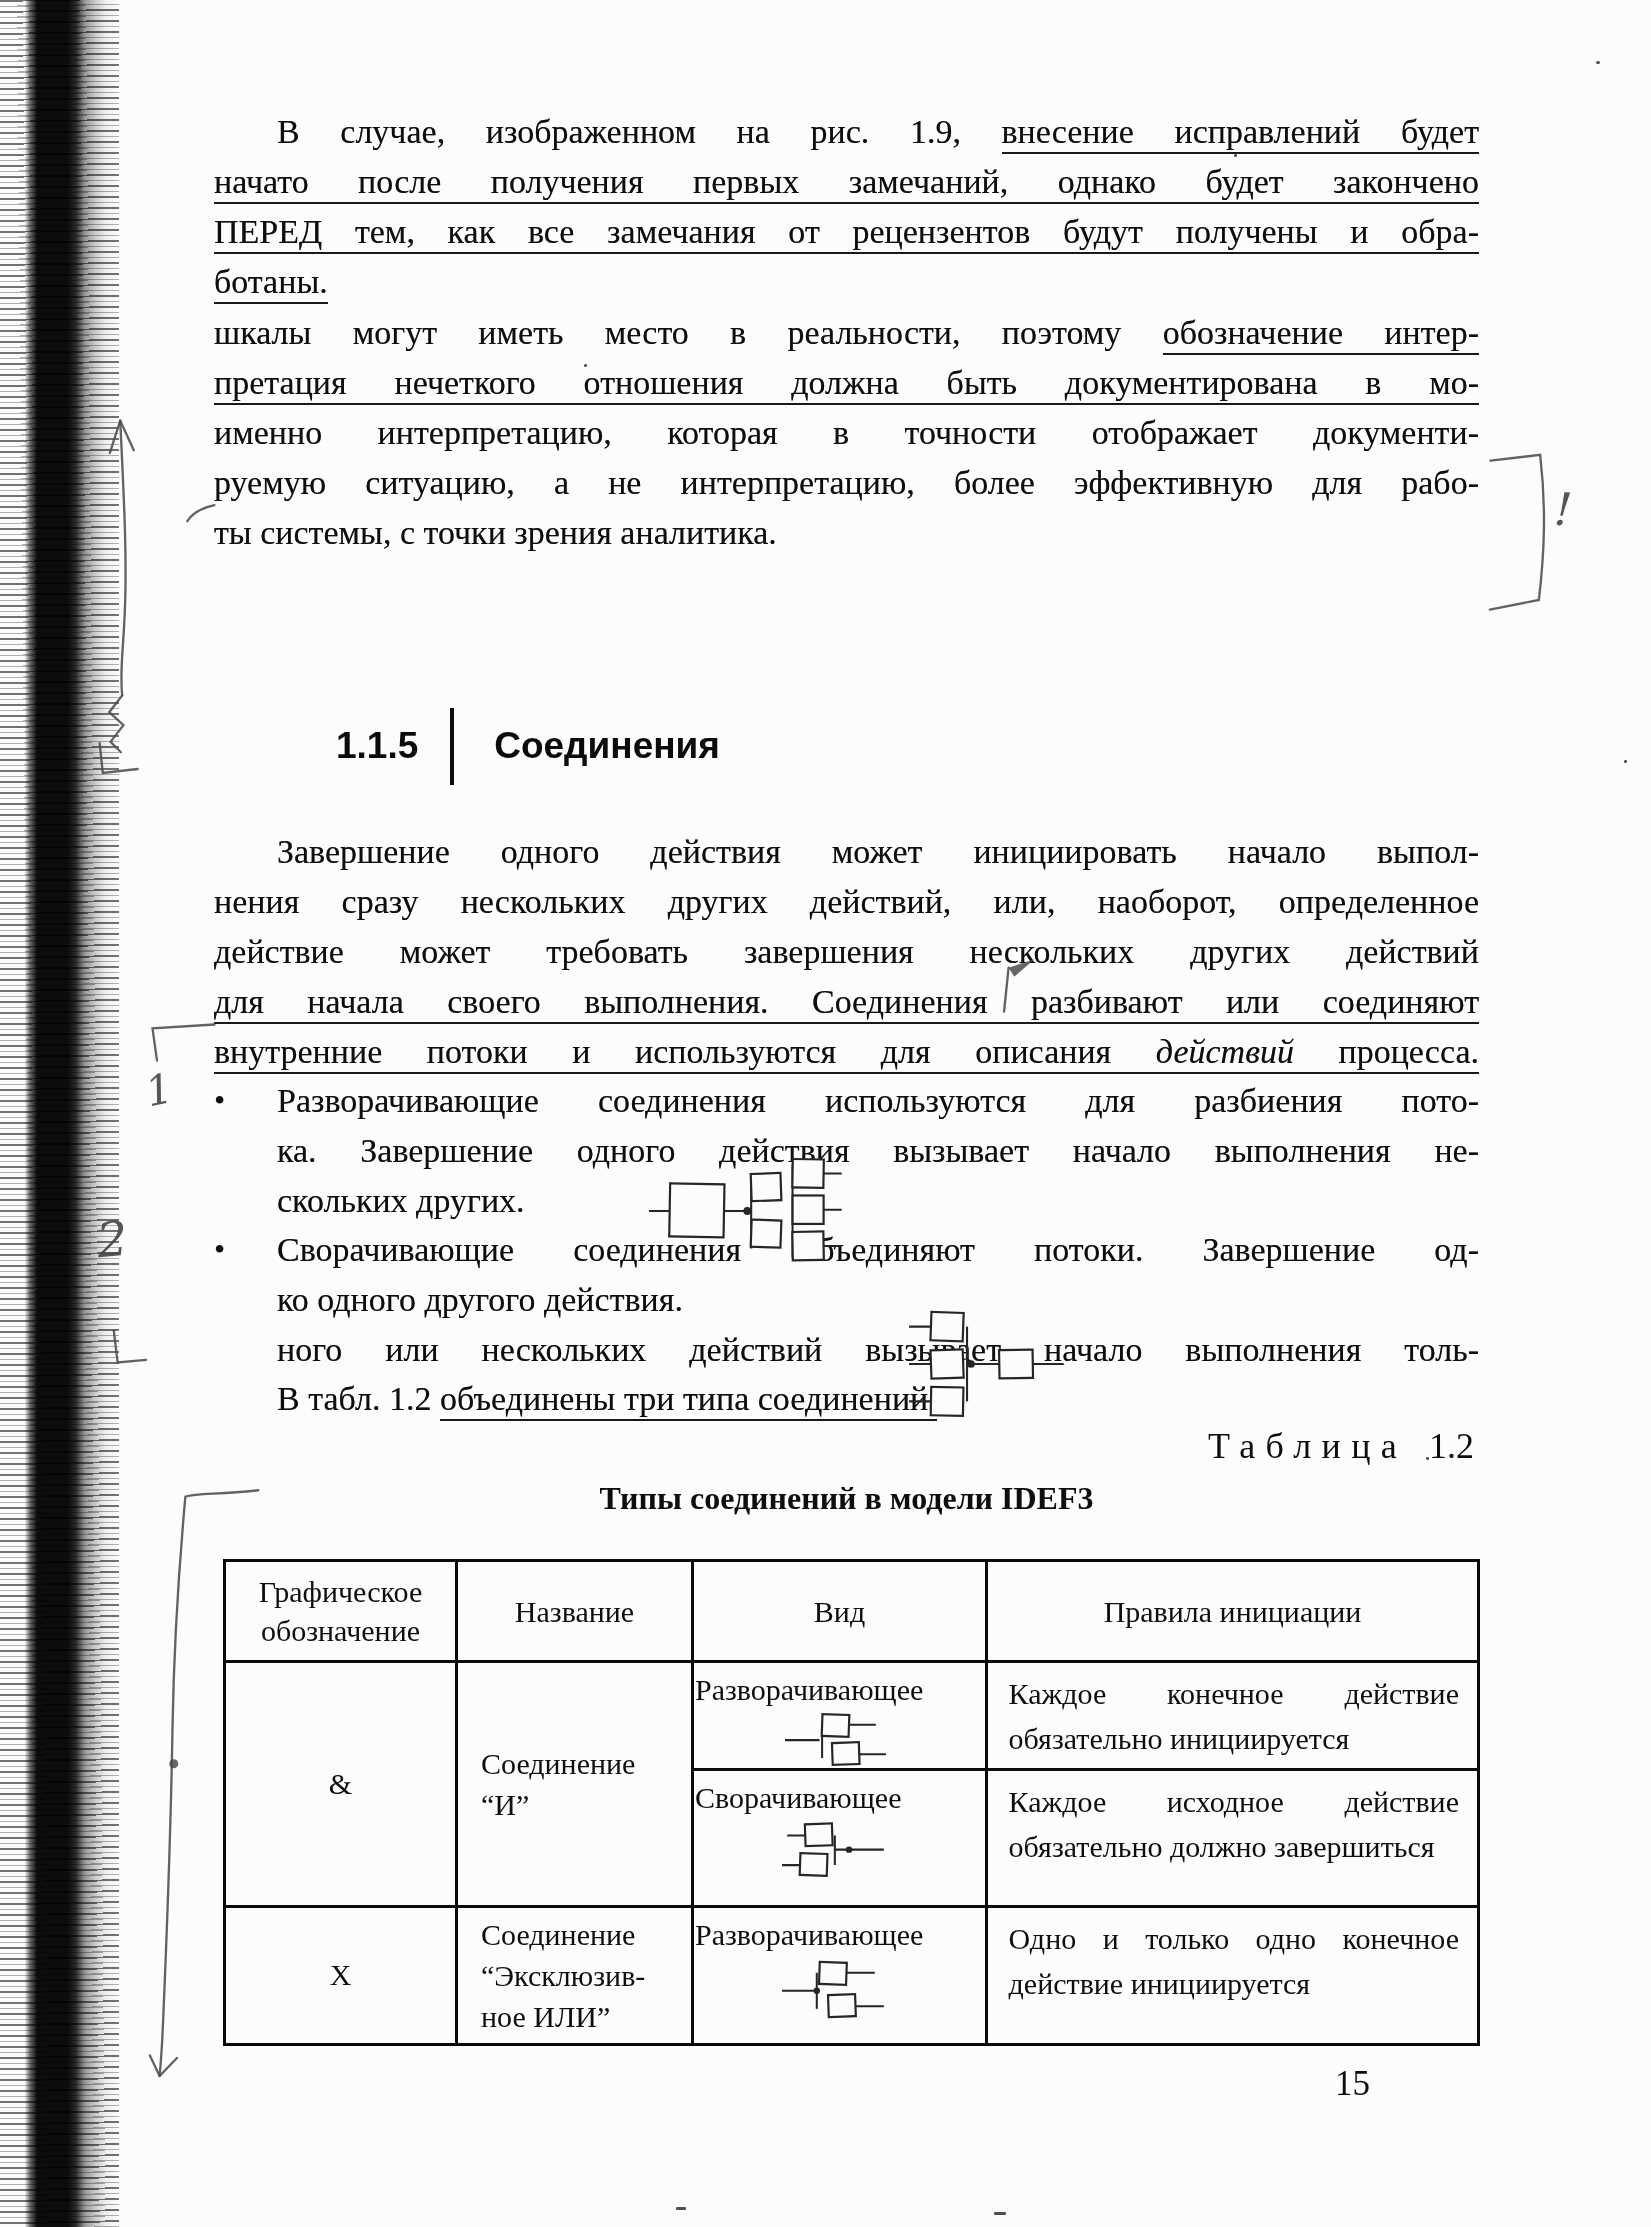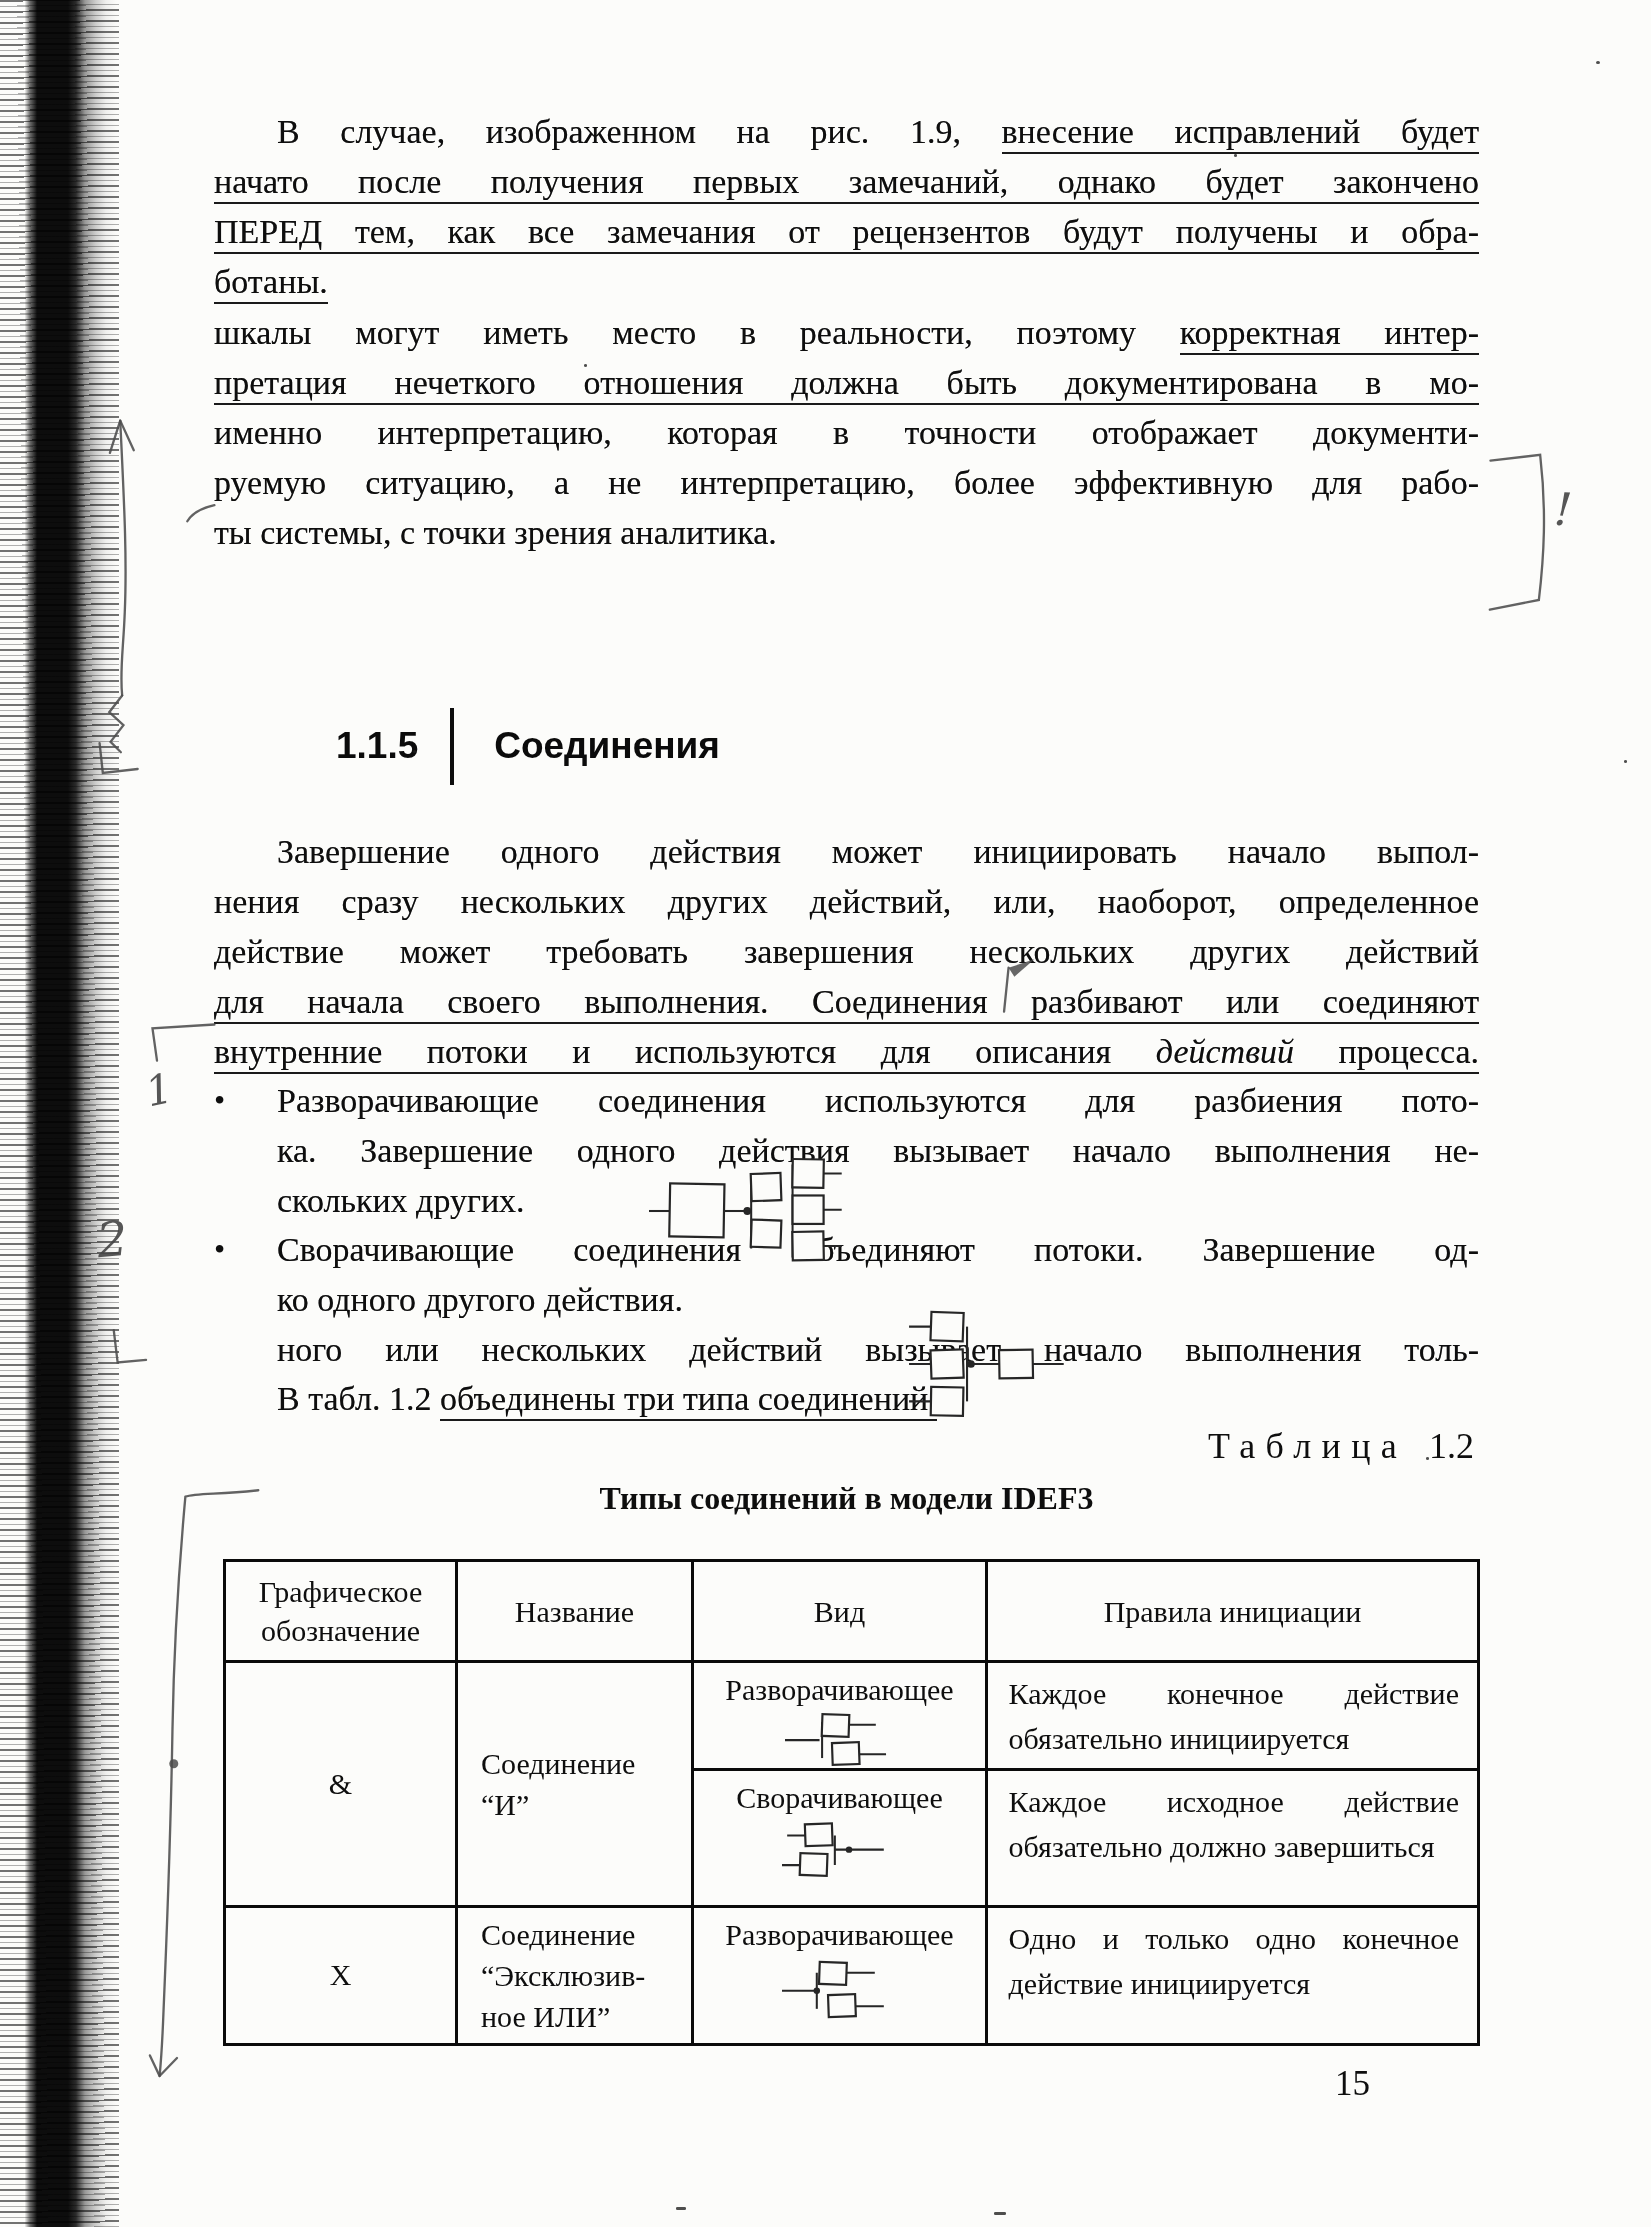--- a/index.html
+++ b/index.html
@@ -48,21 +48,21 @@
   
   #caption { position:absolute; left:214px; top:1425px; width:1260px; text-align:right; font-size:36px; }
   .cap-word { letter-spacing:10.3px; margin-right:22px; }
   #tbl-title { position:absolute; left:214px; top:1480px; width:1265px; text-align:center; font-weight:bold; font-size:32px; }
   
   #tbl { position:absolute; left:223px; top:1559px; border-collapse:collapse; table-layout:fixed; }
   #tbl td { border:3.9px solid #0a0a0a; font-size:30px; overflow:hidden; }
   td.th { text-align:center; vertical-align:middle; line-height:39px; white-space:pre-line; }
   td.sym { text-align:center; vertical-align:middle; font-size:40px; }
   td.name { vertical-align:middle; padding-left:23px; line-height:41px; white-space:pre-line; }
-  td.vid { vertical-align:top; text-align:center; padding-top:9px; line-height:36px; }
+  td.vid { vertical-align:top; text-align:left; padding-top:9px; line-height:36px; }
   td.rule { vertical-align:top; text-align:justify; padding:7.7px 18px 0 20.6px; line-height:45px; }
   .vid svg { display:block; margin:3.9px auto 0 auto; }
   
   .free-svg { position:absolute; }
   #diag-fanout { left:649px; top:1154px; }
   #diag-fanin  { left:909px; top:1306px; }
   .sketch { stroke:#262626; stroke-width:3.2; fill:none; }
   .sketch-box { stroke:#262626; stroke-width:3.4; fill:#fcfcfa; }
   .sketch-dot { fill:#262626; stroke:none; }
   
@@ -88,21 +88,21 @@
 
   <div class="binding"></div>
 
   <div class="block" id="p1">
       <div class="line j ind"><span>В случае, изображенном на рис. 1.9, </span><span class="u">внесение исправлений будет</span></div>
       <div class="line j"><span class="u">начато после получения первых замечаний, однако будет закончено</span></div>
       <div class="line j"><span class="u">ПЕРЕД тем, как все замечания от рецензентов будут получены и обра-</span></div>
       <div class="line"><span class="u">ботаны.</span></div>
     </div>
   <div class="block" id="p2">
-      <div class="line j"><span>шкалы могут иметь место в реальности, поэтому </span><span class="u">корректная интер-</span></div>
+      <div class="line j"><span>шкалы могут иметь место в реальности, поэтому </span><span class="u">обозначение интер-</span></div>
       <div class="line j"><span class="u">претация нечеткого отношения должна быть документирована в мо-</span></div>
       <div class="line j"><span>именно интерпретацию, которая в точности отображает документи-</span></div>
       <div class="line j"><span>руемую ситуацию, а не интерпретацию, более эффективную для рабо-</span></div>
       <div class="line"><span>ты системы, с точки зрения аналитика.</span></div>
     </div>
 
   <div id="heading">
     <span>1.1.5</span>
     <span class="h-bar"></span>
     <span>Соединения</span>

